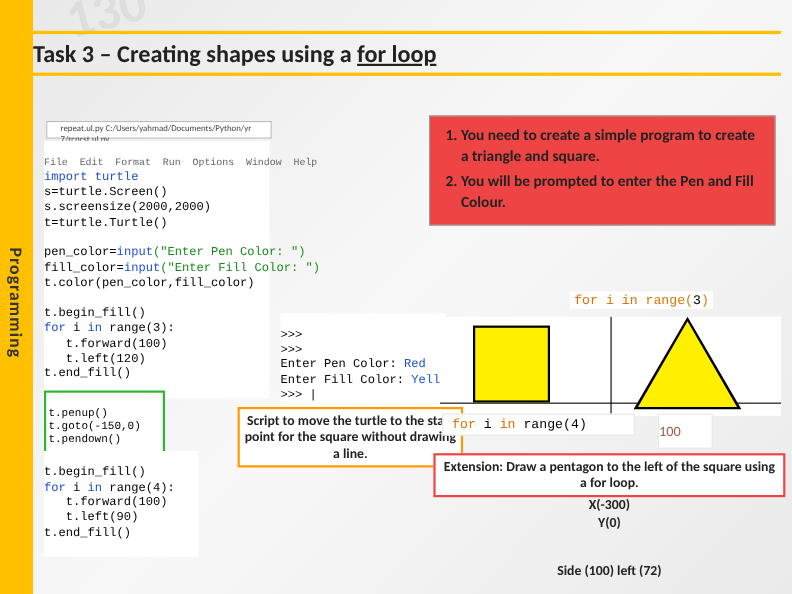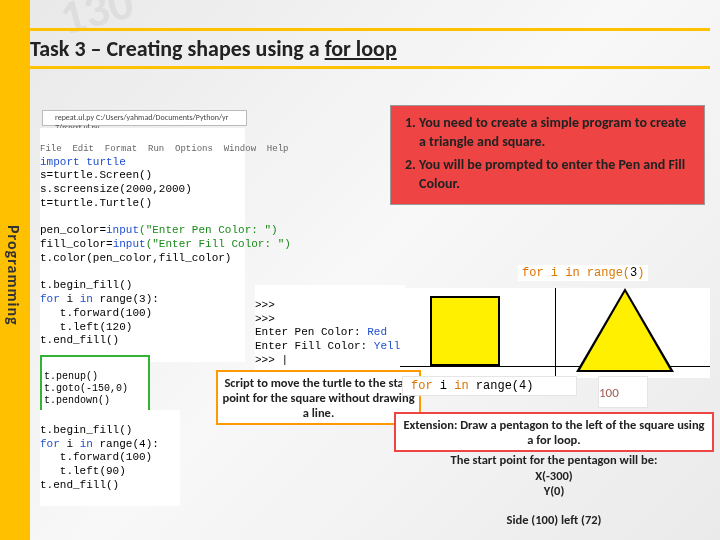--- a/index.html
+++ b/index.html
@@ -126,20 +126,19 @@
   <div class="script-note">Script to move the turtle to the start point for the square without drawing a line.</div>
 
   <div class="sq-snip">
     <span class="kw">for </span><span>i </span><span class="kw">in </span><span>range(</span><span style="color:#000">4</span><span>)</span>
   </div>
   <div class="hundred">100</div>
 
   <div class="ext-box">Extension: Draw a pentagon to the left of the square using a for loop.</div>
 
   <div class="ext-info">
-    <div>The start point for the pentagon will be:</div>
     <div>X(-300)</div>
     <div>Y(0)</div>
   </div>
 
   <div class="side-info">Side (100) left (72)</div>
 
 </div>
 
 </body></html>

